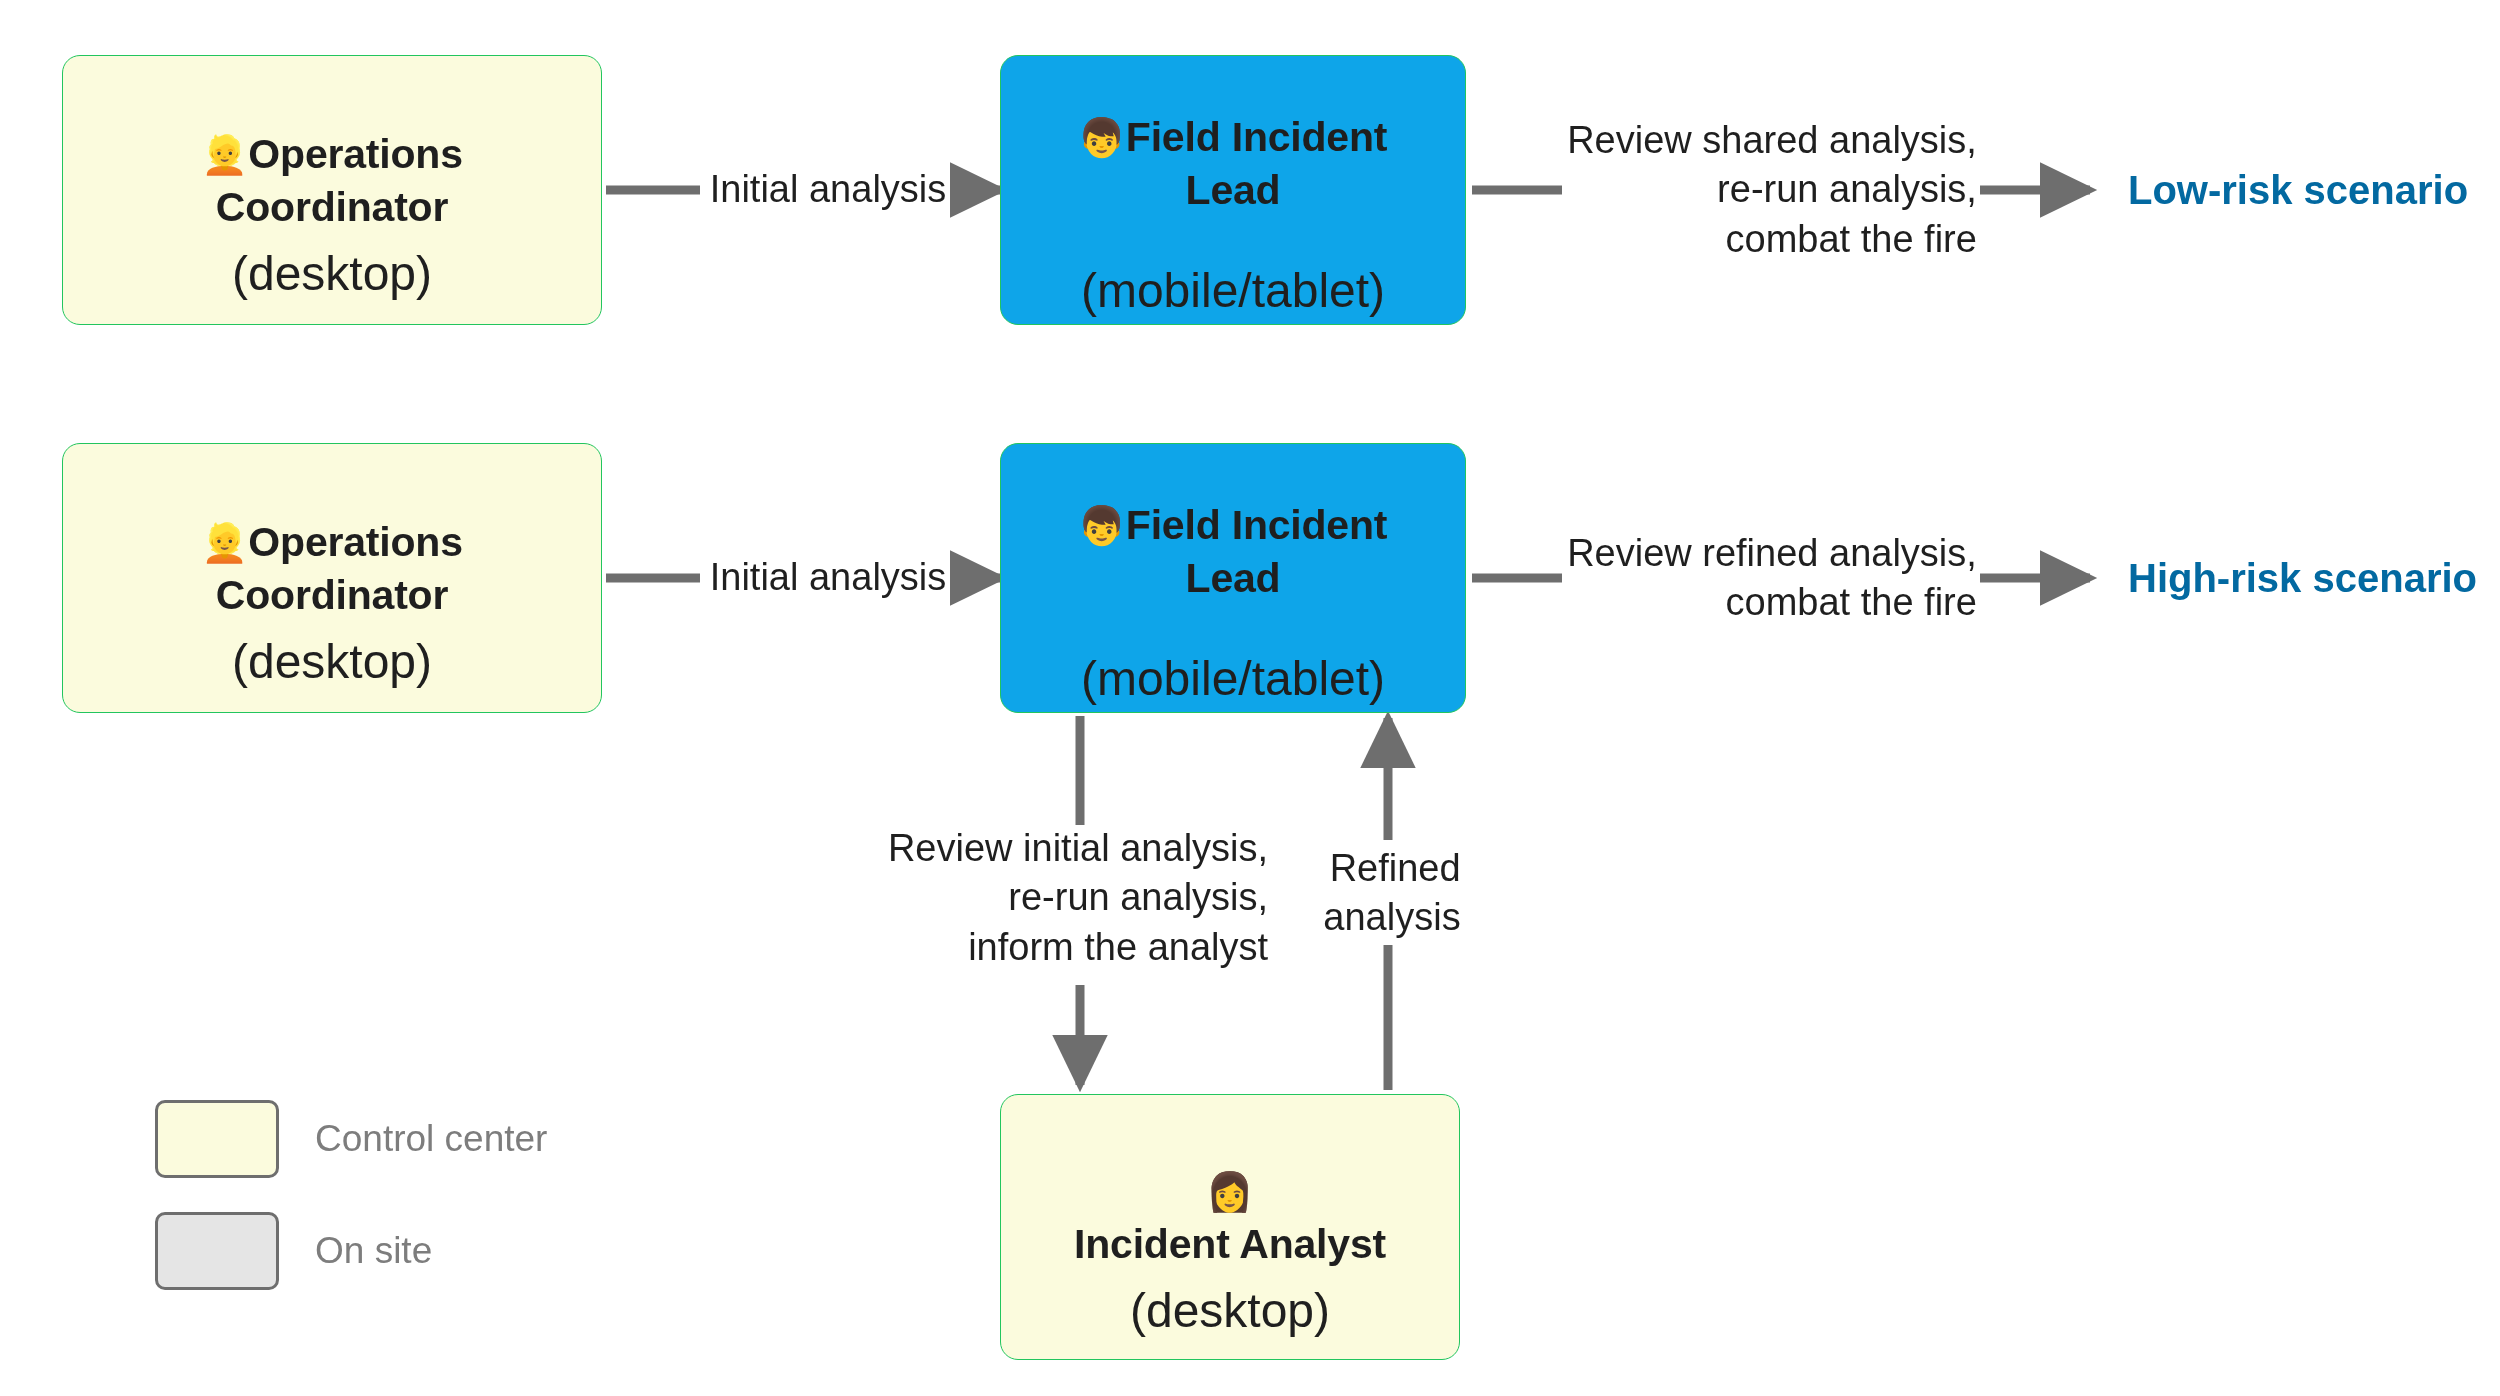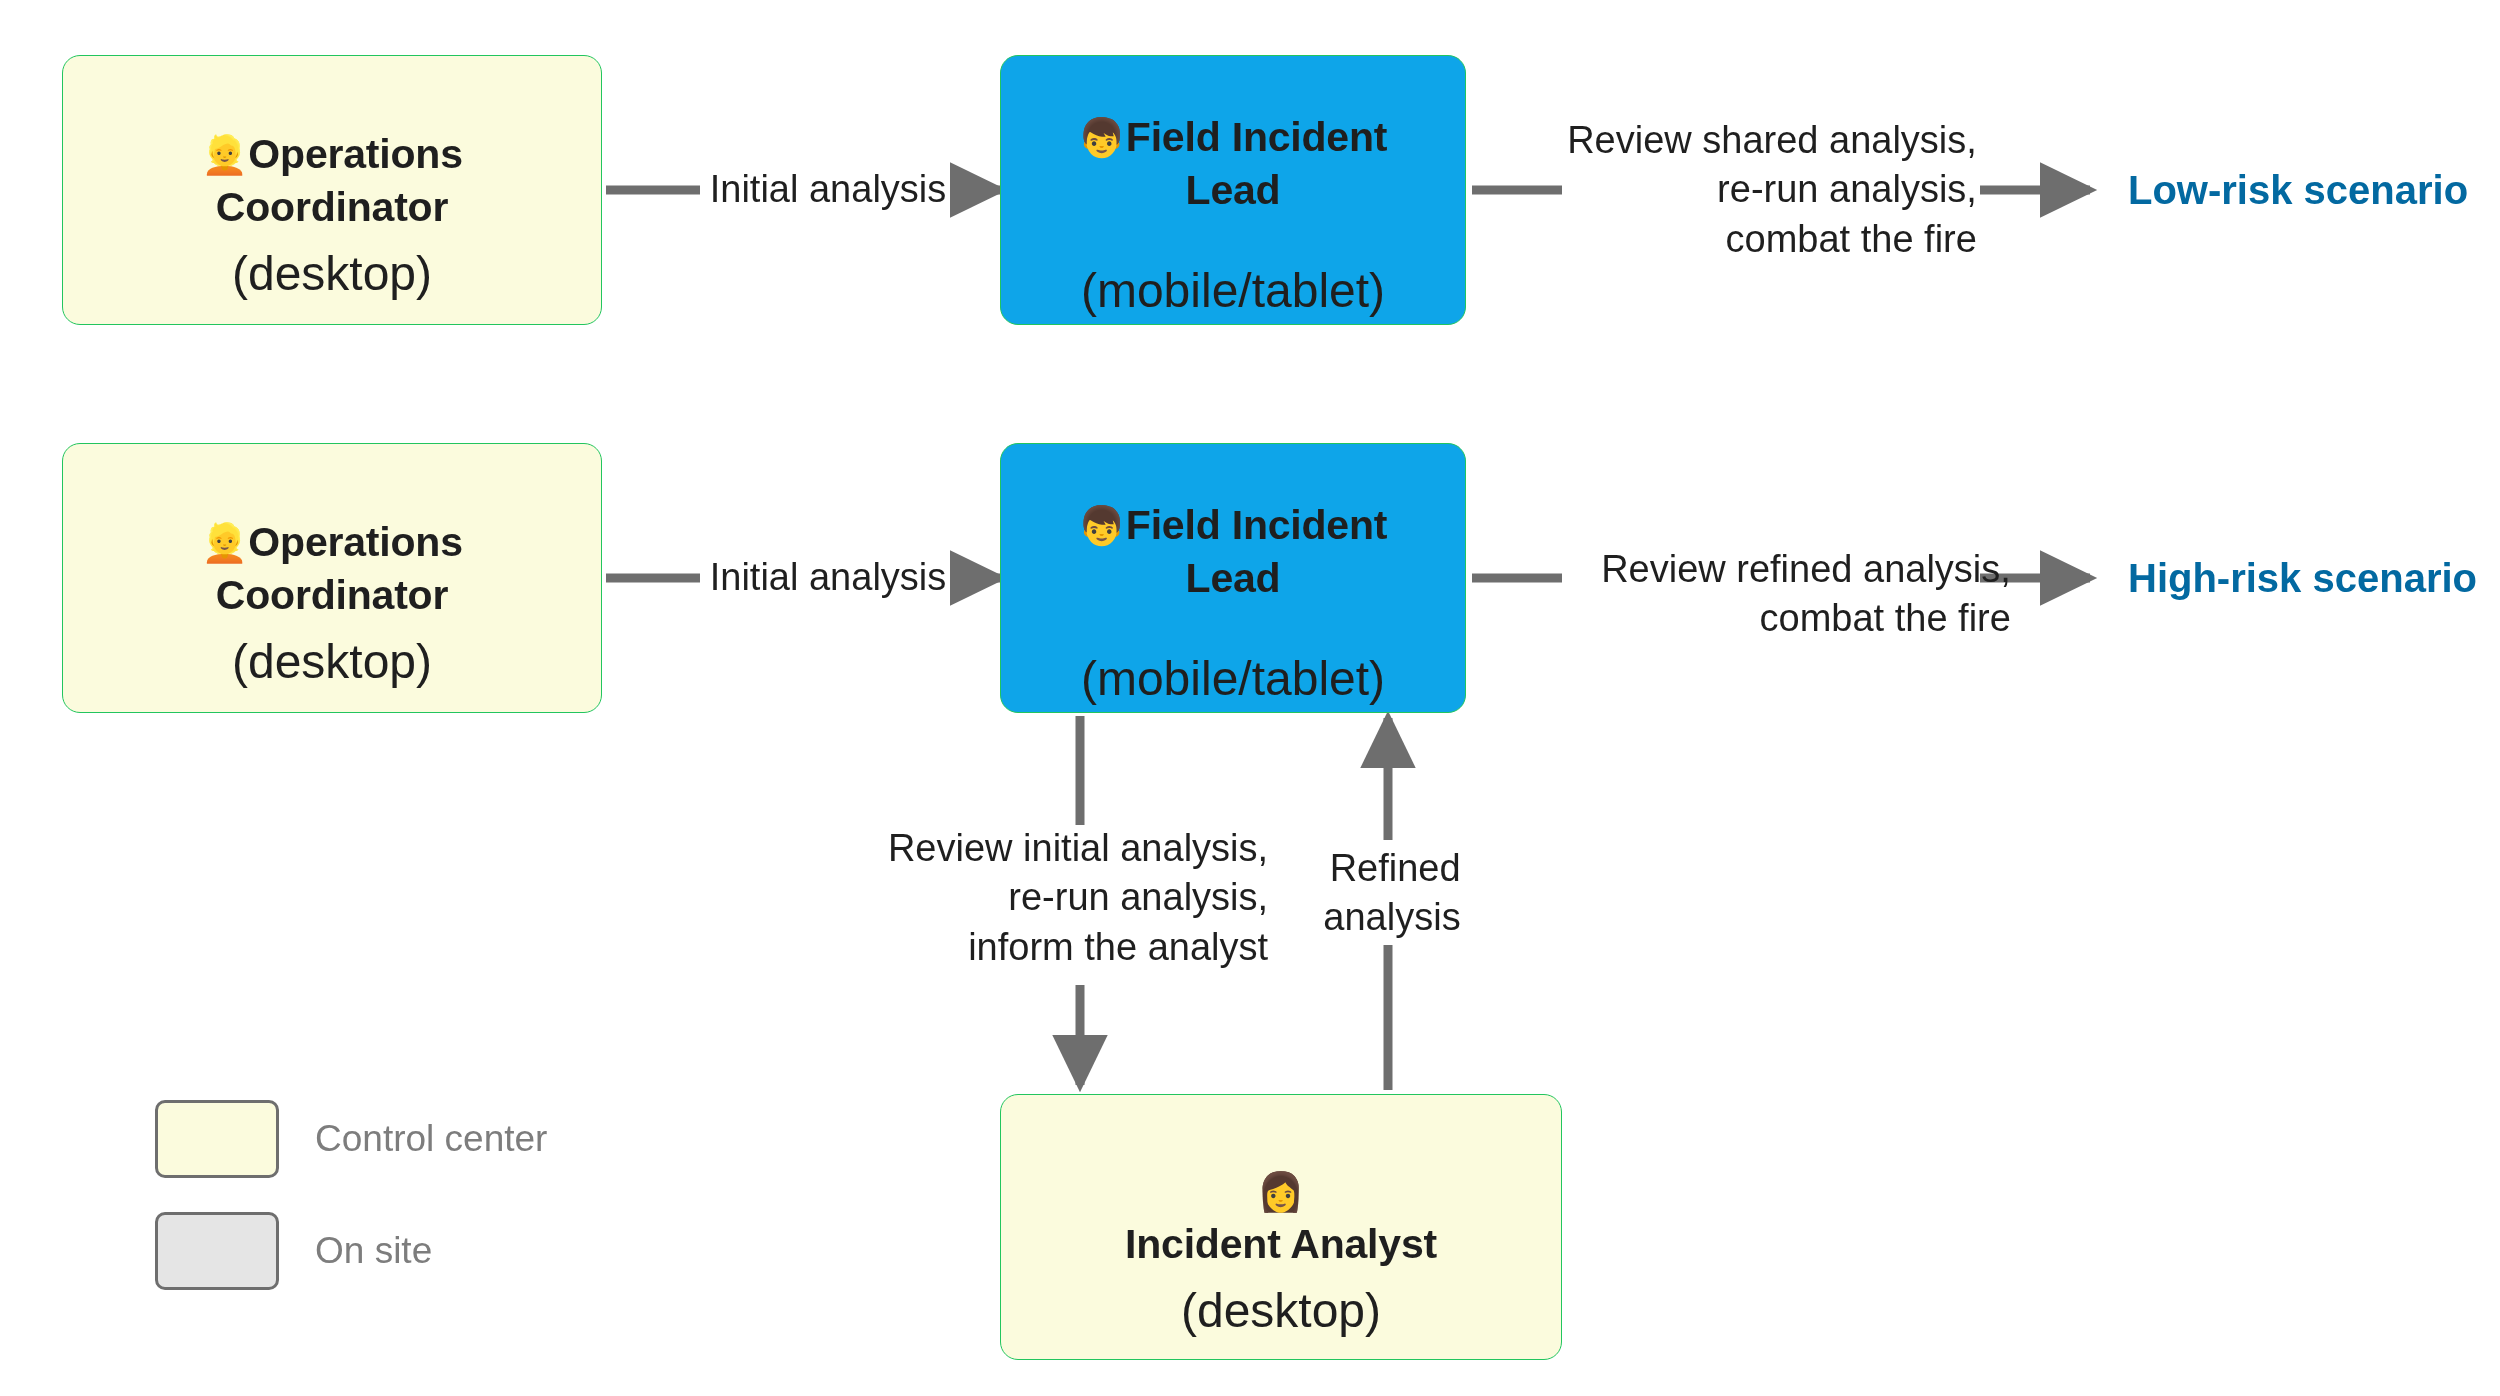--- a/index.html
+++ b/index.html
@@ -165,33 +165,33 @@
   <div class="edge-label" style="left:828px; top:578px;">Initial analysis</div>
 
   <div class="node onsite" style="left:1000px; top:443px; width:466px; height:270px;">
     <div class="node-title">
       <span class="emoji">👦</span><span>Field Incident
 Lead</span>
     </div>
     <div class="node-sub">(mobile/tablet)</div>
   </div>
 
-  <div class="edge-label" style="left:1772px; top:594px;margin-left:34px;">Review refined analysis,
+  <div class="edge-label" style="left:1772px; top:578px;">Review refined analysis,
 combat the fire</div>
 
   <div class="terminal-text" style="left:2128px; top:578px;">High-risk scenario</div>
 
   <div class="edge-label" style="left:1078px; top:898px;">Review initial analysis,
 re-run analysis,
 inform the analyst</div>
 
   <div class="edge-label" style="left:1392px; top:893px;">Refined
 analysis</div>
 
-  <div class="node control" style="left:1000px; top:1094px; width:562px; height:266px;">
+  <div class="node control" style="left:1000px; top:1094px; width:460px; height:266px;">
     <div class="node-title">
       <span class="emoji">👩</span>
       <span>Incident Analyst</span>
     </div>
     <div class="node-sub">(desktop)</div>
   </div>
 
   <div class="legend-swatch control" style="left:155px; top:1100px; width:124px; height:78px; background:#fbfbdd;"></div>
   <div class="legend-label" style="left:315px; top:1139px;">Control center</div>
 

